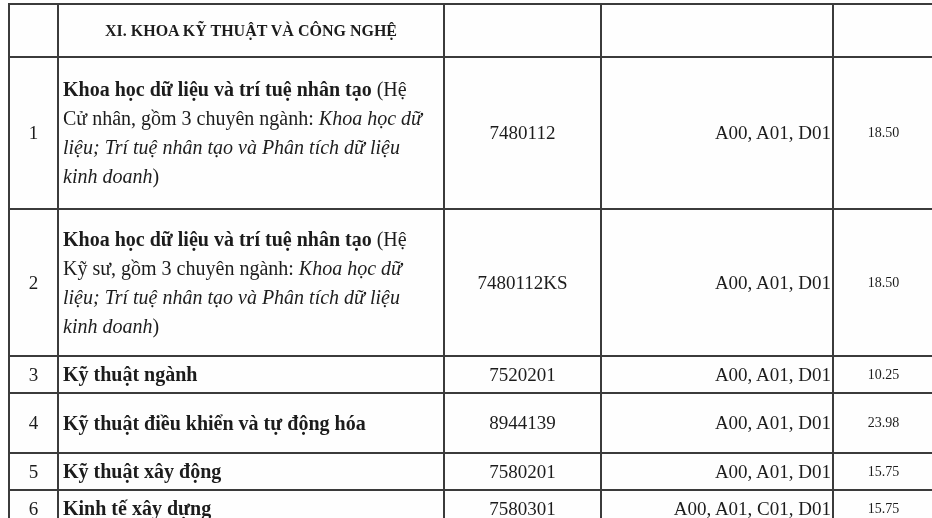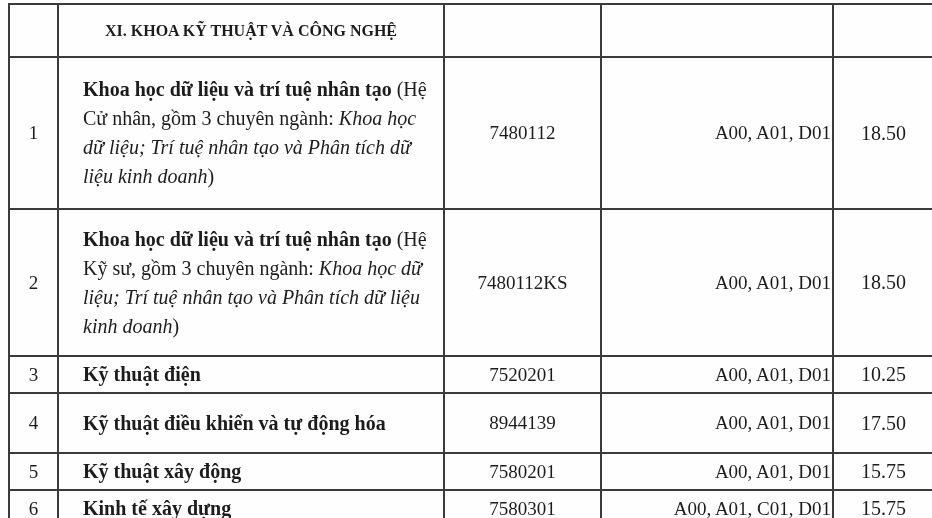--- a/index.html
+++ b/index.html
@@ -32,21 +32,21 @@
   }
   td.col-score, td.header-score {
     border-right: none !important;
   }
   
   .col-no {
     text-align: center;
     font-size: 19px;
   }
   .col-name {
-    padding: 3px 8px 3px 24px;
+    padding: 3px 8px 3px 4px;
     font-size: 20px;
     line-height: 29px;
     font-weight: bold;
     text-align: left;
   }
   .col-name .seg-regular {
     font-weight: normal;
   }
   .col-name .seg-italic {
     font-weight: normal;
@@ -55,21 +55,21 @@
   .col-code {
     text-align: center;
     font-size: 19px;
   }
   .col-combo {
     text-align: right;
     font-size: 19px;
   }
   .col-score {
     text-align: center;
-    font-size: 20px;
+    font-size: 14px;
   }
   
   .header-name {
     font-weight: bold;
     font-size: 16px;
     line-height: 25px;
     text-align: center;
     padding: 12px 4px;
   }
   .header-name .hdr-inner {
@@ -120,32 +120,32 @@
     <tr class="rh-tall2">
       <td class="col-no">2</td>
       <td class="col-name"><span class="seg-bold">Khoa học dữ liệu và trí tuệ nhân tạo</span><span class="seg-regular"> (Hệ Kỹ sư, gồm 3 chuyên ngành: </span><span class="seg-italic">Khoa học dữ liệu; Trí tuệ nhân tạo và Phân tích dữ liệu kinh doanh</span><span class="seg-regular">)</span></td>
       <td class="col-code">7480112KS</td>
       <td class="col-combo">A00, A01, D01</td>
       <td class="col-score">18.50</td>
     </tr>
 
     <tr class="rh-small1">
       <td class="col-no">3</td>
-      <td class="col-name"><span class="seg-bold">Kỹ thuật điện</span></td>
+      <td class="col-name"><span class="seg-bold">Kỹ thuật ngành</span></td>
       <td class="col-code">7520201</td>
       <td class="col-combo">A00, A01, D01</td>
       <td class="col-score">10.25</td>
     </tr>
 
     <tr class="rh-med">
       <td class="col-no">4</td>
       <td class="col-name"><span class="seg-bold">Kỹ thuật điều khiển và tự động hóa</span></td>
       <td class="col-code">8944139</td>
       <td class="col-combo">A00, A01, D01</td>
-      <td class="col-score">17.50</td>
+      <td class="col-score">23.98</td>
     </tr>
 
     <tr class="rh-small2">
       <td class="col-no">5</td>
       <td class="col-name"><span class="seg-bold">Kỹ thuật xây động</span></td>
       <td class="col-code">7580201</td>
       <td class="col-combo">A00, A01, D01</td>
       <td class="col-score">15.75</td>
     </tr>
 

